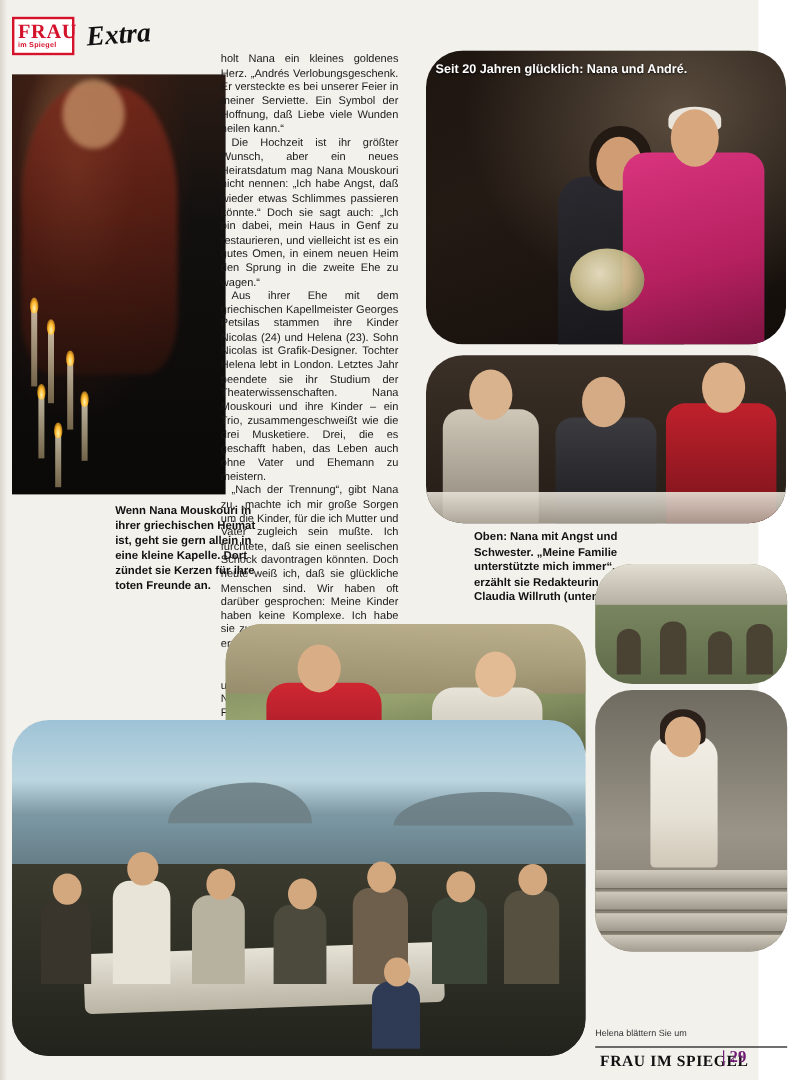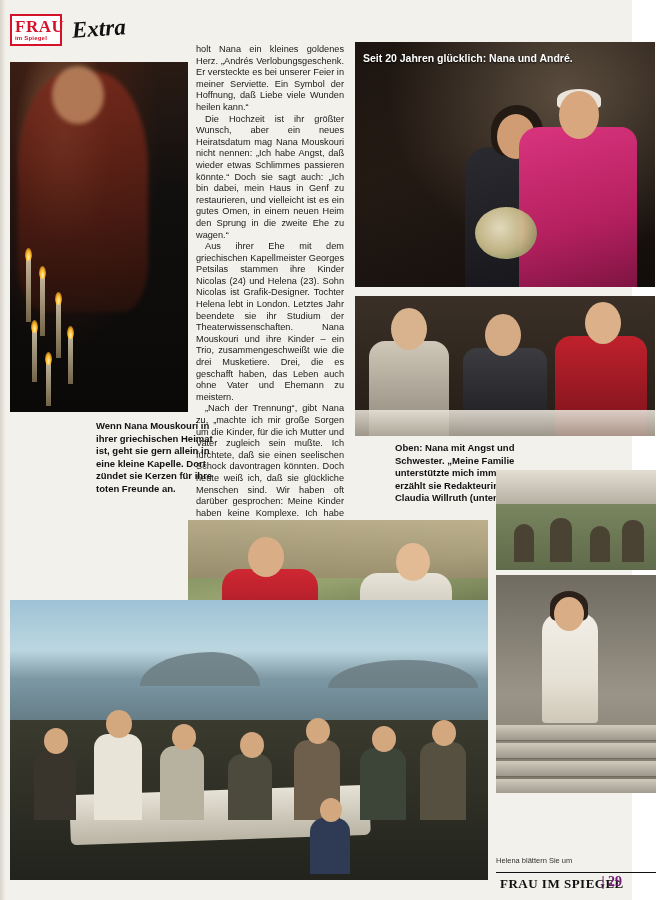--- a/index.html
+++ b/index.html
@@ -130,20 +130,21 @@
     color: #1a1a1a;
     hyphens: auto;
   }
   .col p { margin: 0 0 0 0; text-indent: 9px; }
   .col p.first { text-indent: 0; }
 
   
   .photo {
     position: absolute;
     overflow: hidden;
+    border-radius: 31px;
   }
 
   
   .ph-couple {
     left: 355px; top: 42px;
     width: 300px; height: 245px;
     background:
       radial-gradient(ellipse at 70% 20%, rgba(255,230,190,0.25), rgba(0,0,0,0) 60%),
       linear-gradient(160deg, #1d1510 0%, #241a14 40%, #120d0a 100%);
   }
@@ -414,21 +415,21 @@
     <div class="candle-stick" style="left:22px;  top:268px; height:52px;"></div>
     <div class="flame" style="left:21px;  top:258px;"></div>
     <div class="candle-stick" style="left:58px;  top:274px; height:48px;"></div>
     <div class="flame" style="left:57px;  top:264px;"></div>
     <div class="candle-stick" style="left:36px;  top:300px; height:44px;"></div>
     <div class="flame" style="left:35px;  top:290px;"></div>
   </div>
 
   <div class="cap" style="left:56px; top:420px; width:120px;">Wenn Nana Mouskouri in ihrer griechischen Heimat ist, geht sie gern allein in eine kleine Kapelle. Dort zündet sie Kerzen für ihre toten Freunde an.</div>
 
-  <div class="col" style="left:196px; top:44px; width:148px;">
+  <div class="col" style="left:184px; top:44px; width:148px;">
     <p class="first">holt Nana ein kleines goldenes Herz. „Andrés Verlobungsgeschenk. Er versteckte es bei unserer Feier in meiner Serviette. Ein Symbol der Hoffnung, daß Liebe viele Wunden heilen kann.“</p>
     <p>Die Hochzeit ist ihr größter Wunsch, aber ein neues Heiratsdatum mag Nana Mouskouri nicht nennen: „Ich habe Angst, daß wieder etwas Schlimmes passieren könnte.“ Doch sie sagt auch: „Ich bin dabei, mein Haus in Genf zu restaurieren, und vielleicht ist es ein gutes Omen, in einem neuen Heim den Sprung in die zweite Ehe zu wagen.“</p>
     <p>Aus ihrer Ehe mit dem griechischen Kapellmeister Georges Petsilas stammen ihre Kinder Nicolas (24) und Helena (23). Sohn Nicolas ist Grafik-Designer. Tochter Helena lebt in London. Letztes Jahr beendete sie ihr Studium der Theaterwissenschaften. Nana Mouskouri und ihre Kinder – ein Trio, zusammengeschweißt wie die drei Musketiere. Drei, die es geschafft haben, das Leben auch ohne Vater und Ehemann zu meistern.</p>
     <p>„Nach der Trennung“, gibt Nana zu, „machte ich mir große Sorgen um die Kinder, für die ich Mutter und Vater zugleich sein mußte. Ich fürchtete, daß sie einen seelischen Schock davontragen könnten. Doch heute weiß ich, daß sie glückliche Menschen sind. Wir haben oft darüber gesprochen: Meine Kinder haben keine Komplexe. Ich habe sie zu einer großen Selbständigkeit erzogen. Das macht mich stolz.“</p>
     <p>Und ihre eigene Jugend?</p>
     <p>„Wenn ich daran denke, wie unsicher ich damals war“, sagt Nana. Sie, die Tochter eines Filmvorführers, die wegen außergewöhnlicher Begabung umsonst Gesangsstunden bekam</p>
   </div>
 
   <div class="photo ph-couple">
     <div class="woman-dress"></div>

